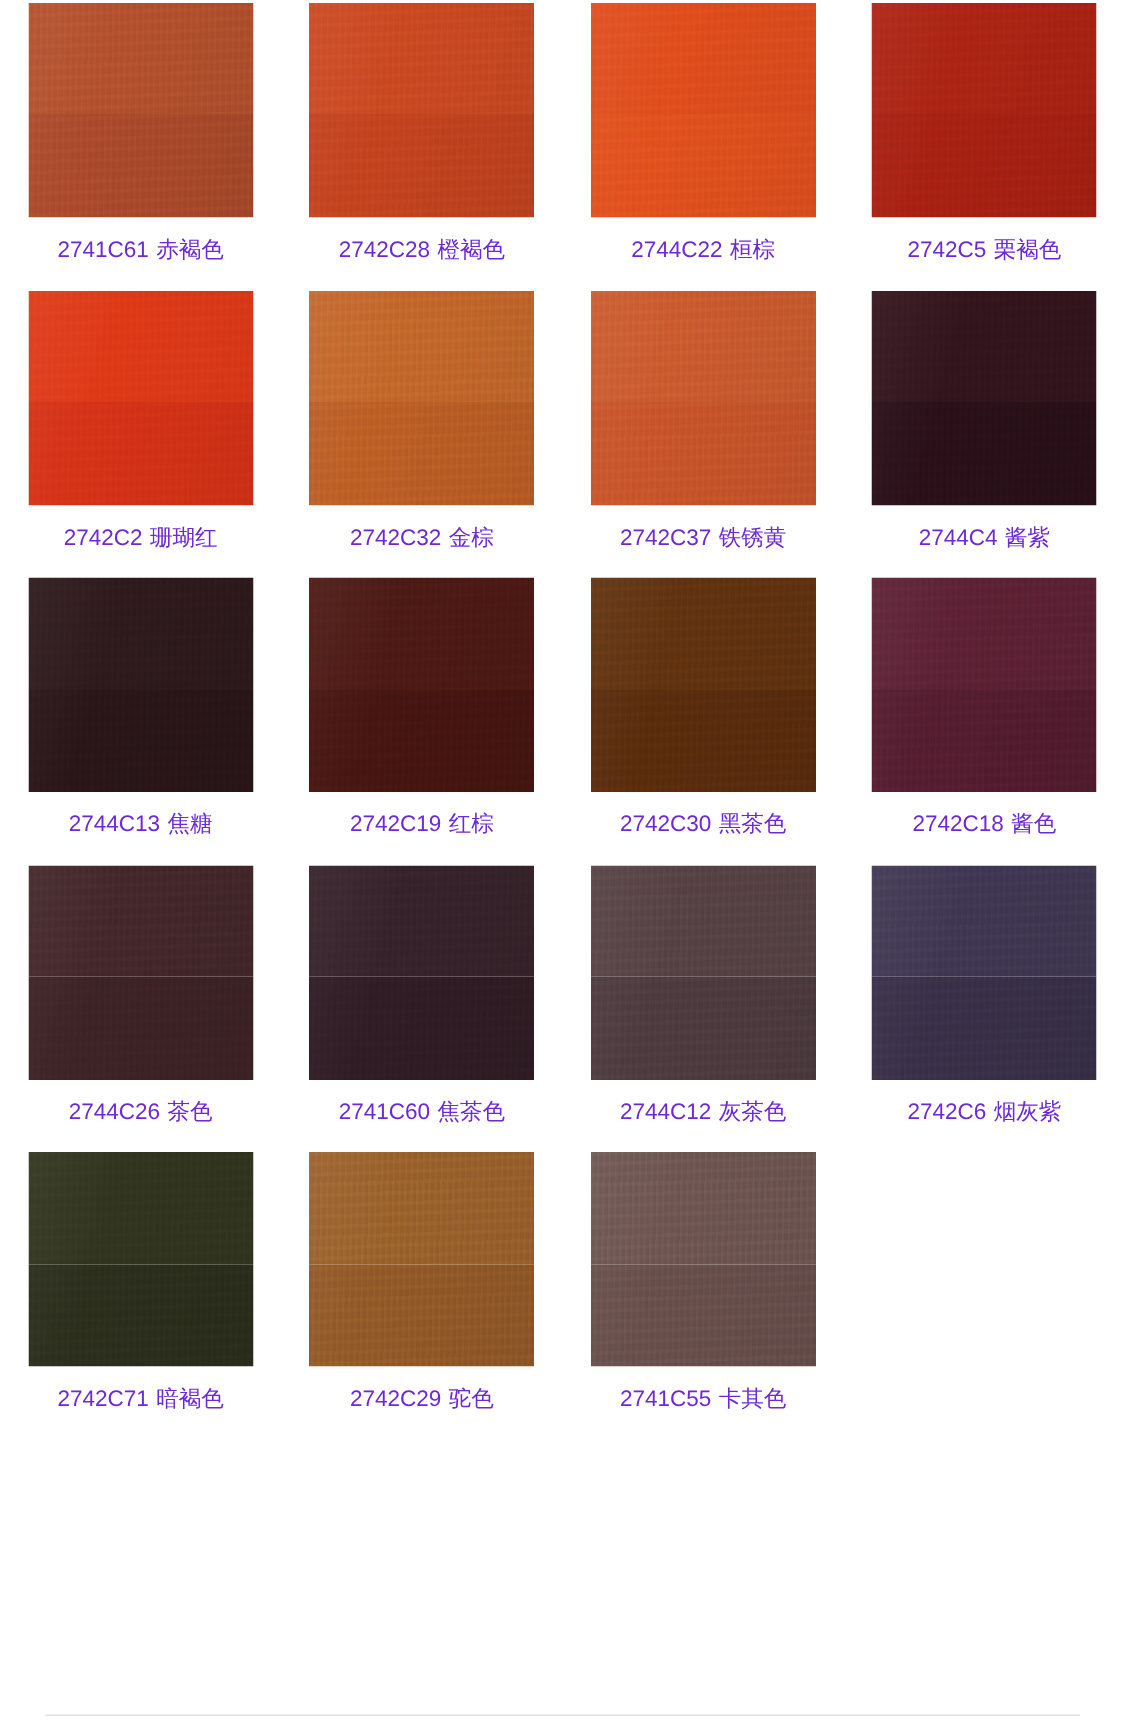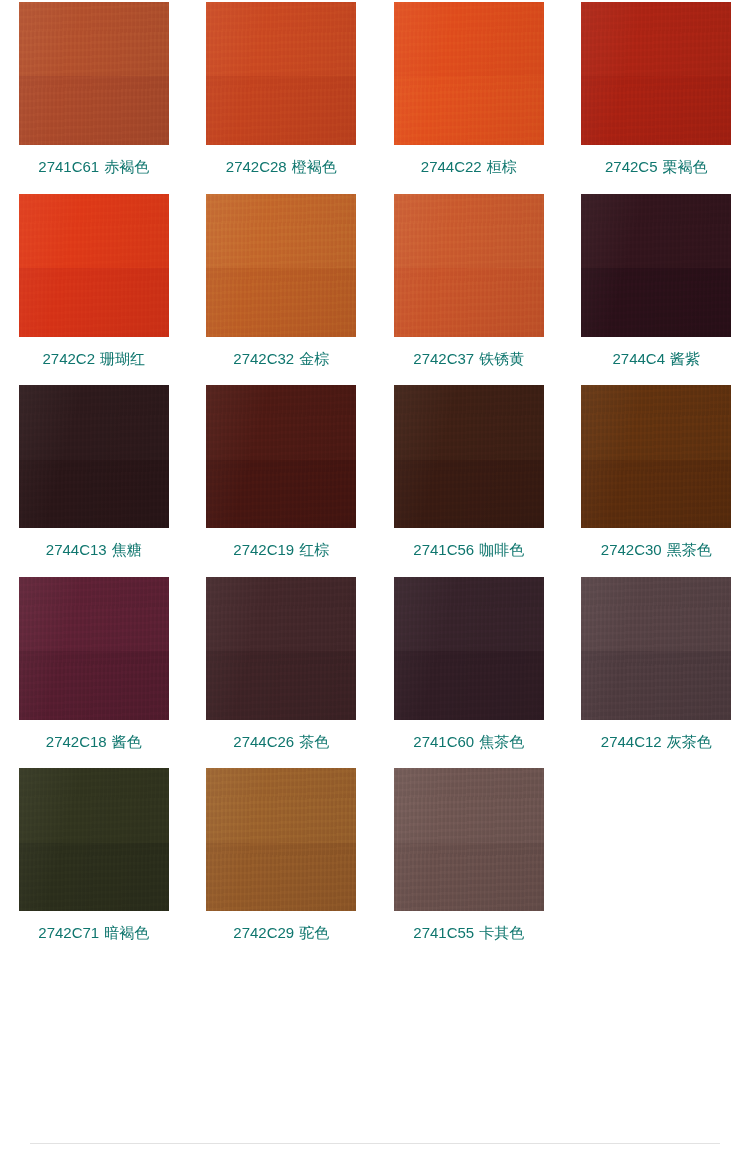--- a/index.html
+++ b/index.html
@@ -81,21 +81,21 @@
       rgba(255,255,255,0.00) 35%,
       rgba(0,0,0,0.03) 70%,
       rgba(0,0,0,0.06) 100%);
     pointer-events: none;
   }
 
   .swatch-caption {
     margin-top: 13px;
     font-size: 15px;
     line-height: 18px;
-    color: #0f766e;
+    color: #6d28d9;
     text-align: center;
     white-space: nowrap;
     font-family: "Liberation Sans", "DejaVu Sans", sans-serif;
   }
   .swatch-caption .code {
     letter-spacing: 0px;
   }
   .swatch-caption .name {
     margin-left: 5px;
   }
@@ -198,29 +198,20 @@
       <div class="swatch-chip">
         <div class="band-top" style="background: rgb(78, 26, 20);"></div>
         <div class="band-bottom" style="background: rgb(71, 22, 17);"></div>
         <div class="texture"></div>
         <div class="sheen"></div>
       </div>
       <div class="swatch-caption"><span class="code">2742C19</span><span class="name">红棕</span></div>
     </div>
     <div class="swatch-cell">
       <div class="swatch-chip">
-        <div class="band-top" style="background: rgb(63, 32, 21);"></div>
-        <div class="band-bottom" style="background: rgb(57, 27, 18);"></div>
-        <div class="texture"></div>
-        <div class="sheen"></div>
-      </div>
-      <div class="swatch-caption"><span class="code">2741C56</span><span class="name">咖啡色</span></div>
-    </div>
-    <div class="swatch-cell">
-      <div class="swatch-chip">
         <div class="band-top" style="background: rgb(99, 51, 15);"></div>
         <div class="band-bottom" style="background: rgb(91, 45, 13);"></div>
         <div class="texture"></div>
         <div class="sheen"></div>
       </div>
       <div class="swatch-caption"><span class="code">2742C30</span><span class="name">黑茶色</span></div>
     </div>
     <div class="swatch-cell">
       <div class="swatch-chip">
         <div class="band-top" style="background: rgb(94, 33, 53);"></div>
@@ -252,20 +243,29 @@
       <div class="swatch-chip">
         <div class="band-top" style="background: rgb(87, 67, 70);"></div>
         <div class="band-bottom" style="background: rgb(79, 60, 64);"></div>
         <div class="texture"></div>
         <div class="sheen"></div>
       </div>
       <div class="swatch-caption"><span class="code">2744C12</span><span class="name">灰茶色</span></div>
     </div>
     <div class="swatch-cell">
       <div class="swatch-chip">
+        <div class="band-top" style="background: rgb(65, 56, 84);"></div>
+        <div class="band-bottom" style="background: rgb(58, 49, 73);"></div>
+        <div class="texture"></div>
+        <div class="sheen"></div>
+      </div>
+      <div class="swatch-caption"><span class="code">2742C6</span><span class="name">烟灰紫</span></div>
+    </div>
+    <div class="swatch-cell">
+      <div class="swatch-chip">
         <div class="band-top" style="background: rgb(50, 53, 31);"></div>
         <div class="band-bottom" style="background: rgb(44, 47, 28);"></div>
         <div class="texture"></div>
         <div class="sheen"></div>
       </div>
       <div class="swatch-caption"><span class="code">2742C71</span><span class="name">暗褐色</span></div>
     </div>
     <div class="swatch-cell">
       <div class="swatch-chip">
         <div class="band-top" style="background: rgb(156, 99, 45);"></div>

